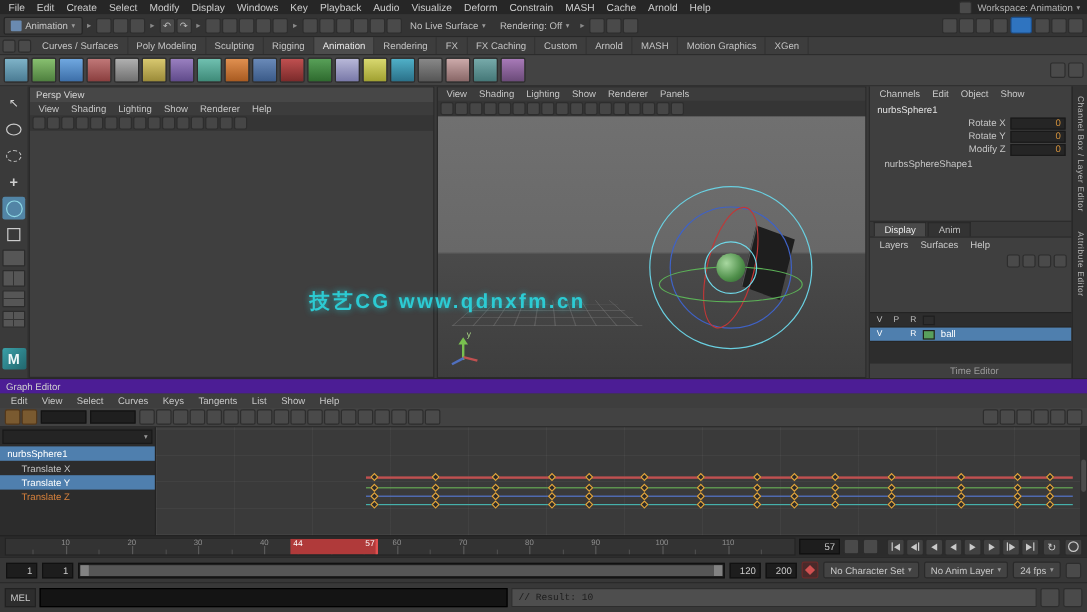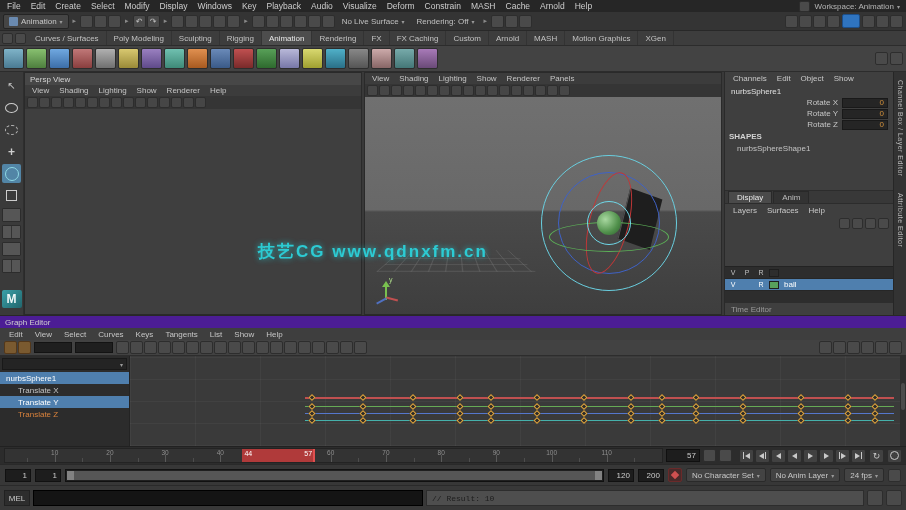--- a/index.html
+++ b/index.html
@@ -142,21 +142,21 @@
   .le-tab.active{background:#4a4a4a;color:#e8e8e8;}
   .le-toolbar{height:13px;display:flex;justify-content:flex-end;align-items:center;gap:2px;padding:0 4px;}
   .le-toolbar .gi{width:11px;height:11px;}
   #le-list{flex:1;background:#2d2d2d;border-top:1px solid #232323;margin-top:36px;}
   .le-row{height:12px;display:flex;align-items:center;gap:2px;padding:0 2px;
     border-bottom:1px solid #262626;color:#c0c0c0;}
   .le-row.selected{background:#4f7fae;color:#fff;}
   .le-cell{width:12px;text-align:center;font-size:7px;}
   .le-swatch{width:10px;height:8px;border:1px solid #1f1f1f;background:transparent;}
   .le-name{padding-left:3px;}
-  .le-footer{height:12px;display:flex;align-items:center;padding-left:6px;color:#9a9a9a;}
+  .le-footer{height:12px;display:flex;align-items:center;padding-left:6px;color:#9a9a9a;justify-content:center;}
   #side-tabs{position:absolute;left:893px;top:72px;width:13px;height:243px;background:#333;
     border-left:1px solid #262626;display:flex;flex-direction:column;gap:16px;align-items:center;padding-top:8px;}
   .vtab{writing-mode:vertical-rl;font-size:7px;color:#b8b8b8;letter-spacing:.5px;white-space:nowrap;}
 
   
   #graphed{position:absolute;left:0;top:315px;width:906px;height:131px;background:#3a3a3a;
     border-top:1px solid #282828;display:flex;flex-direction:column;}
   .ge-title{height:12px;background:#4c1d95;display:flex;align-items:center;padding:0 5px;color:#d0d0d0;}
   .ge-menus{height:12px;background:#3e3e3e;display:flex;align-items:center;padding:0 3px;}
   .ge-mi{padding:0 6px;font-size:8px;color:#c6c6c6;}
@@ -481,25 +481,24 @@
     <div id="cb-rows" data-name="channel-list">
         <div class="cb-row" data-name="channel-row">
           <span class="nm">Rotate X</span>
           <span class="val">0</span>
         </div>
         <div class="cb-row" data-name="channel-row">
           <span class="nm">Rotate Y</span>
           <span class="val">0</span>
         </div>
         <div class="cb-row" data-name="channel-row">
-          <span class="nm">Rotate Z</span>
+          <span class="nm">Modify Z</span>
           <span class="val">0</span>
         </div>
       </div>
-    <div class="cb-shapes" data-name="shapes-heading">SHAPES</div>
     <div class="cb-shape-name" data-name="shape-name">nurbsSphereShape1</div>
     <div class="cb-fill" data-name="channel-box-empty-area"></div>
     <div class="le-tabs" data-name="layer-editor-tabs">
       <span class="le-tab active" data-name="tab-display">Display</span>
       <span class="le-tab" data-name="tab-anim">Anim</span>
     </div>
     <div class="le-menus" data-name="layer-editor-menus">
         <span class="cb-mi" data-name="layer-editor-menu">Layers</span>
         <span class="cb-mi" data-name="layer-editor-menu">Surfaces</span>
         <span class="cb-mi" data-name="layer-editor-menu">Help</span>

